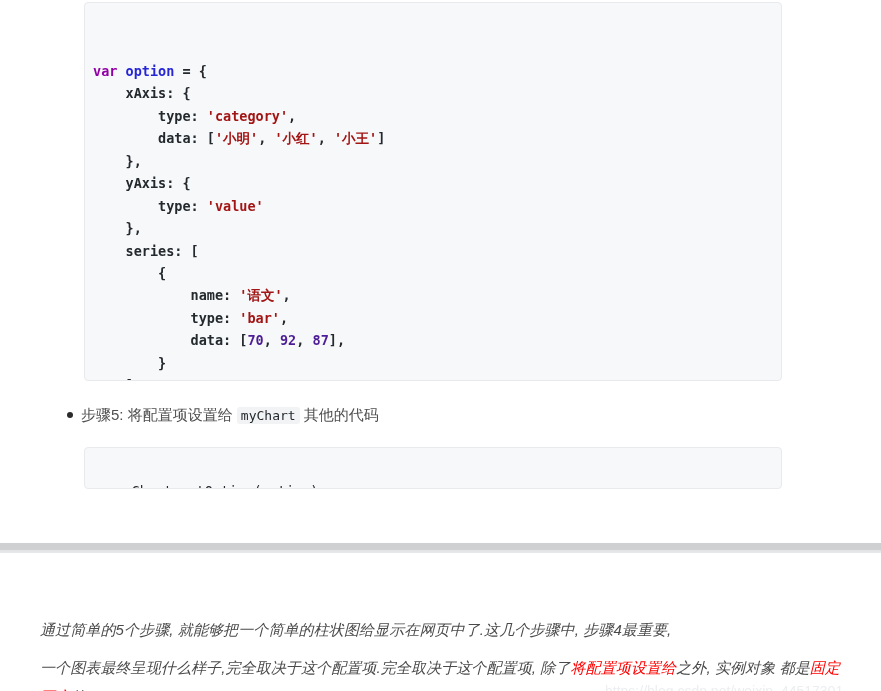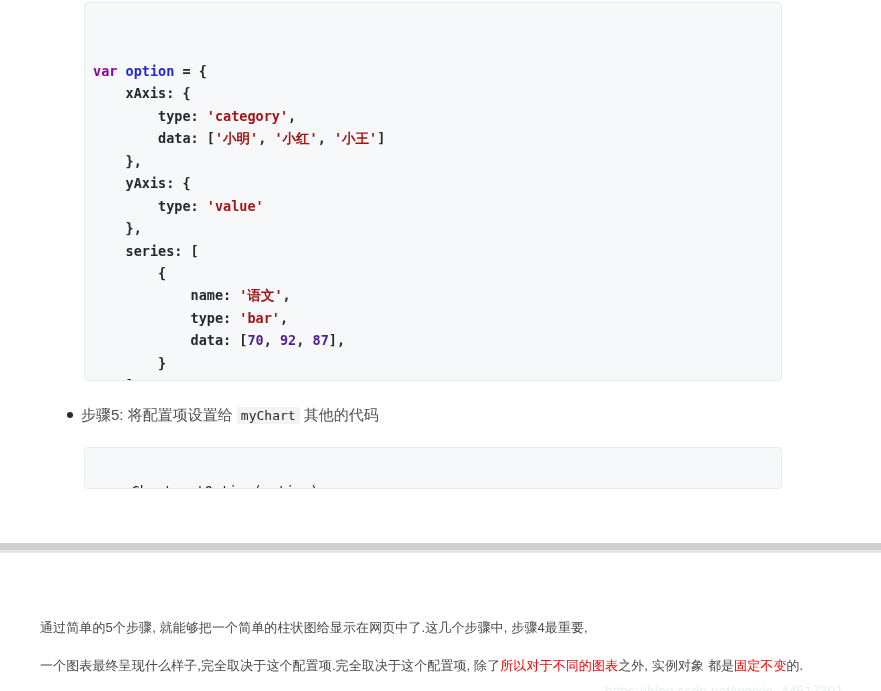--- a/index.html
+++ b/index.html
@@ -105,24 +105,25 @@
     height: 10px;
     background: linear-gradient(to bottom,
         #cfd0d2 0%, #cfd0d2 72%, #e3e4e6 73%, #e8e9ea 100%);
   }
 
   
   .prose {
     position: absolute;
     left: 40px;
     width: 800px;
-    font-size: 13px;
+    font-size: 15px;
     line-height: 29px;
     color: #4a4a4a;
     letter-spacing: 0.1px;
+    font-style: italic;
   }
   #prose-para-1 { top: 600px; }
   #prose-para-2 { top: 638px; }
   .hl-red { color: #ff0000; }
 
   
   #watermark {
     position: absolute;
     left: 605px;
     top: 682px;
@@ -151,16 +152,16 @@
 
 <div class="code-block" id="code-block-setoption">
   <code>myChart.setOption(option)</code>
 </div>
 
 <div id="section-divider"></div>
 
 <p class="prose" id="prose-para-1">通过简单的5个步骤, 就能够把一个简单的柱状图给显示在网页中了.这几个步骤中, 步骤4最重要,</p>
 
 <p class="prose" id="prose-para-2">
-  <span>一个图表最终呈现什么样子,完全取决于这个配置项.完全取决于这个配置项, 除了</span><span class="hl-red">所以对于不同的图表</span><span>之外, 实例对象 都是</span><span class="hl-red">固定不变</span><span>的.</span>
+  <span>一个图表最终呈现什么样子,完全取决于这个配置项.完全取决于这个配置项, 除了</span><span class="hl-red">将配置项设置给</span><span>之外, 实例对象 都是</span><span class="hl-red">固定不变</span><span>的.</span>
 </p>
 
 <div id="watermark">https://blog.csdn.net/weixin_44517301</div>
 
 </body></html>

